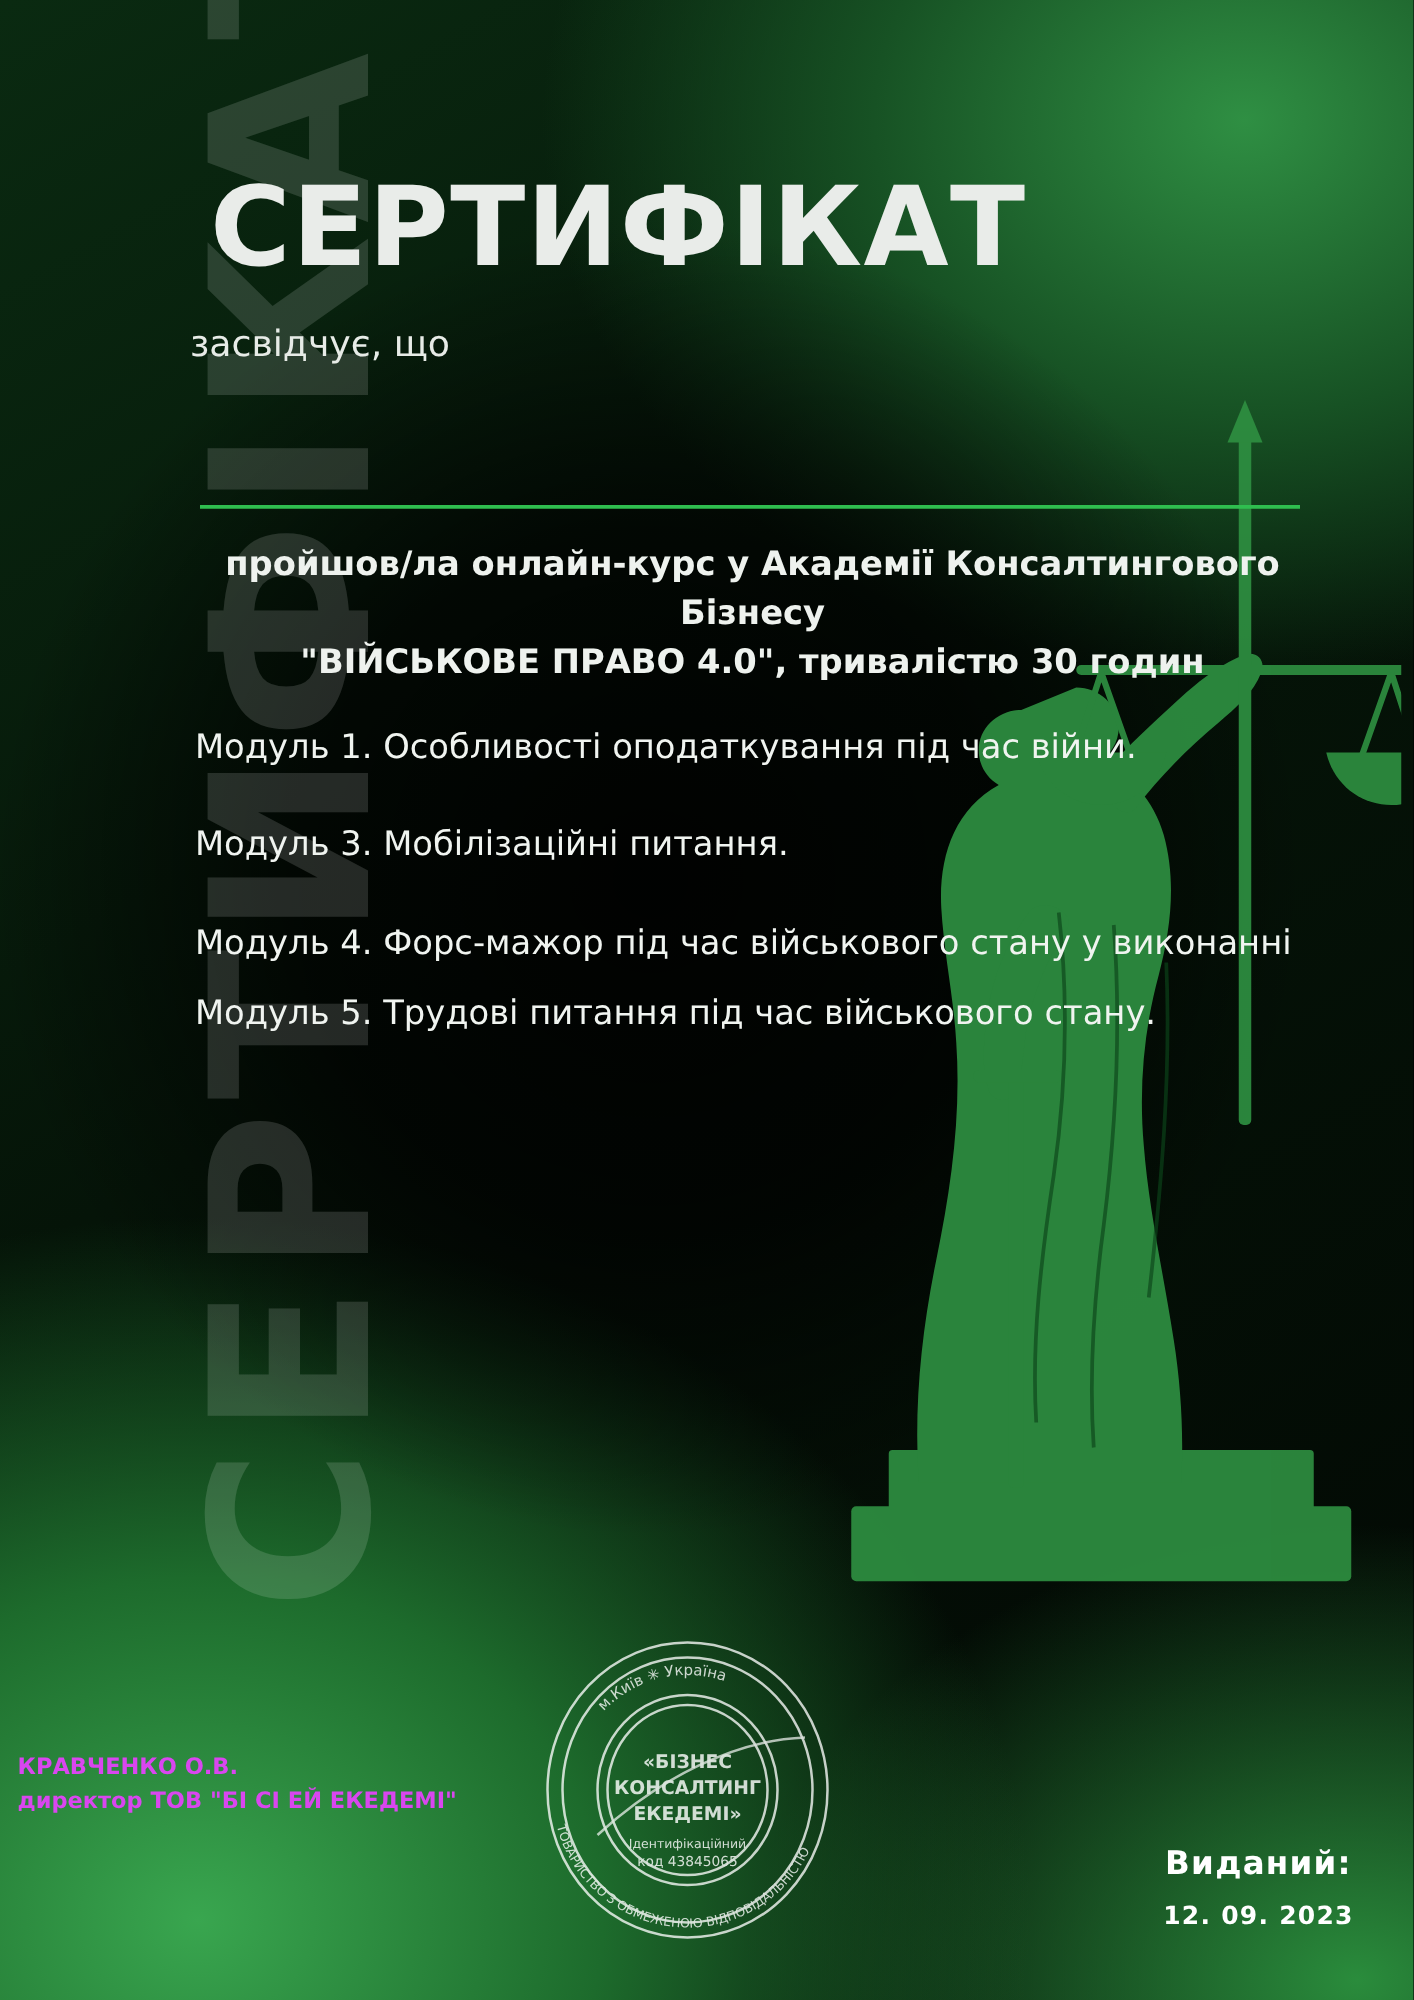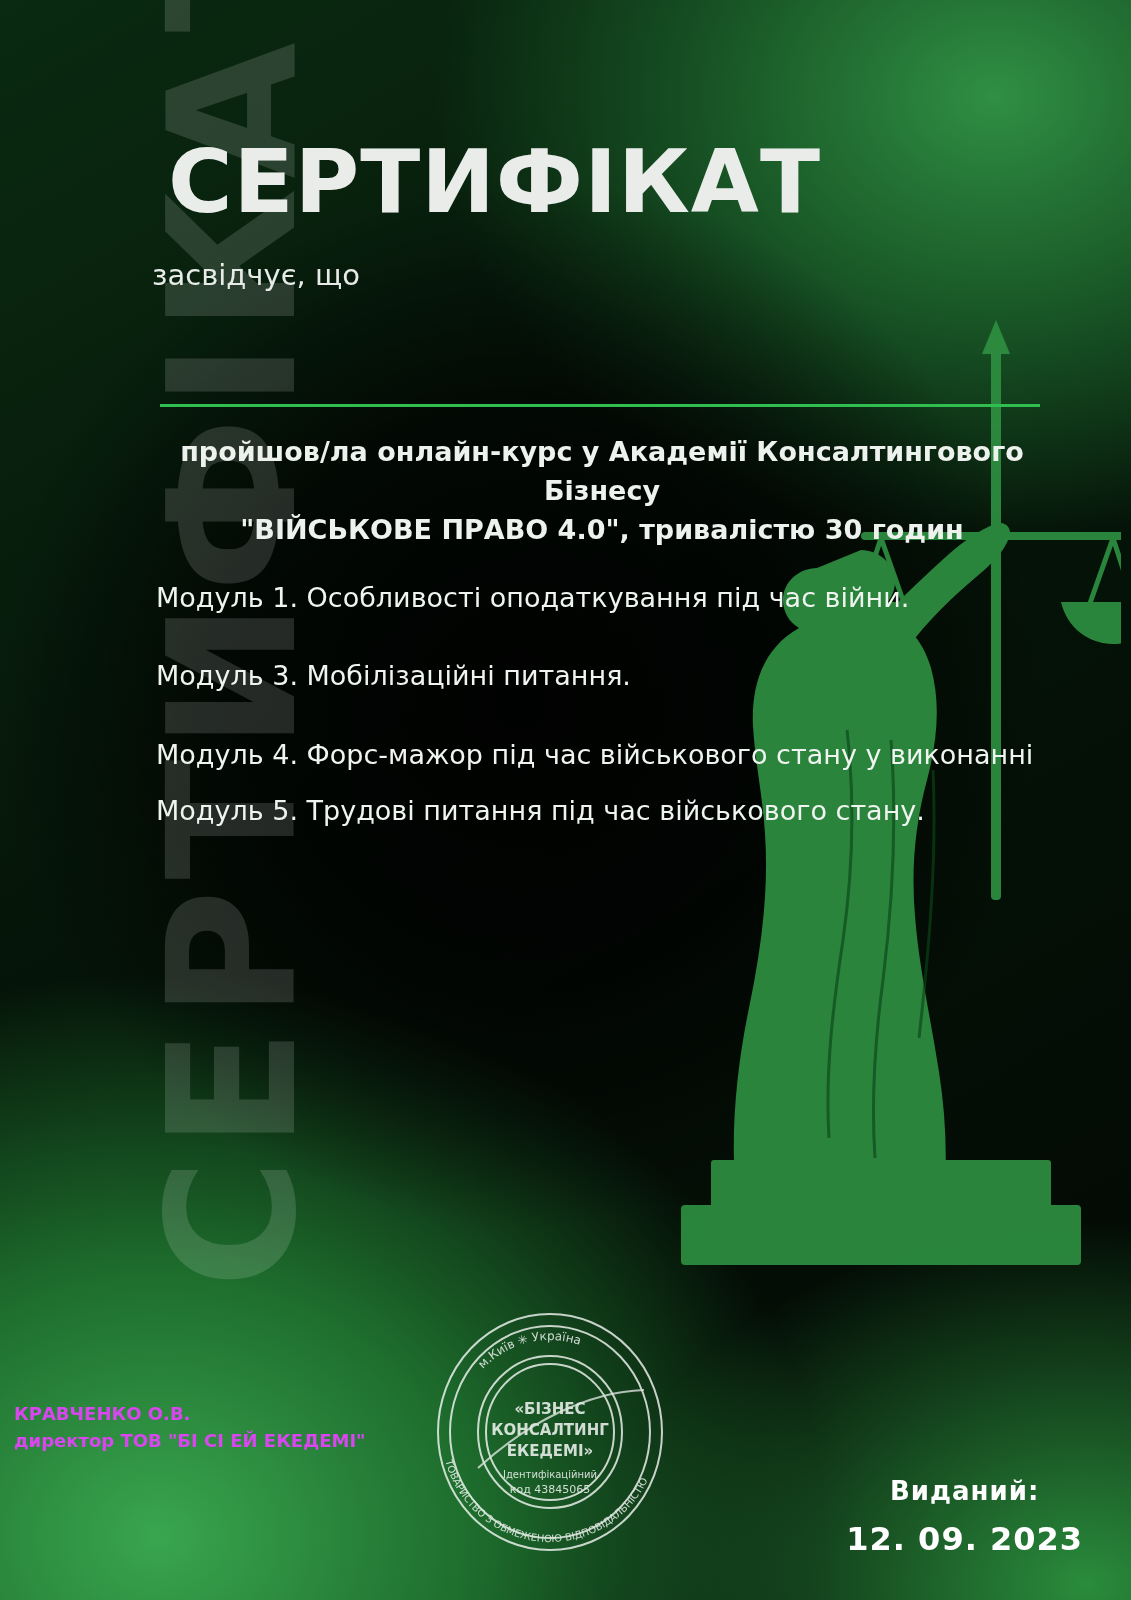--- a/index.html
+++ b/index.html
@@ -154,21 +154,21 @@
 
   .issued {
     position: absolute;
     right: 48px;
     top: 1476px;
     text-align: center;
     color: #ffffff;
     font-weight: 700;
   }
   .issued .label { font-size: 26px; letter-spacing: 1px; }
-  .issued .date { font-size: 32px; margin-top: 14px; letter-spacing: 1px; }
+  .issued .date { font-size: 20px; margin-top: 14px; letter-spacing: 1px; }
 
   
   .stamp {
     position: absolute;
     left: 418px;
     top: 1272px;
     width: 260px;
     height: 300px;
     opacity: 0.85;
     pointer-events: none;

